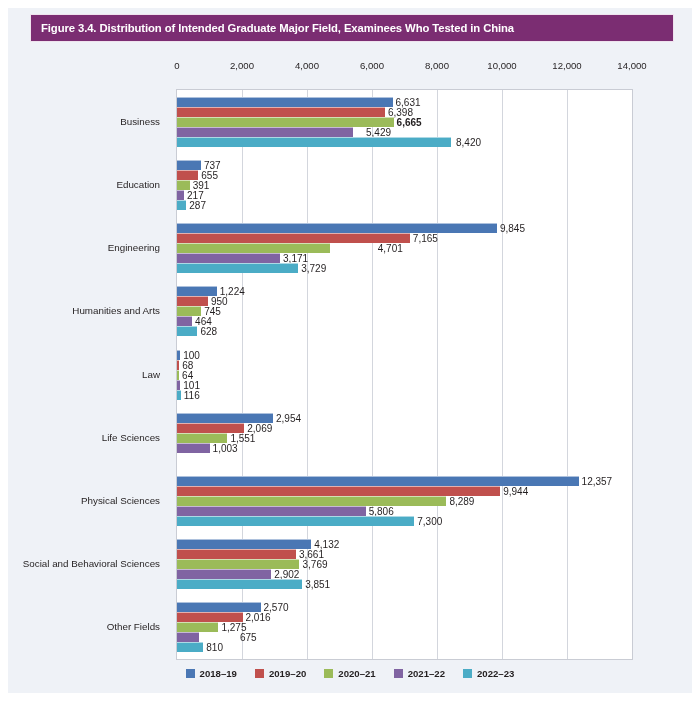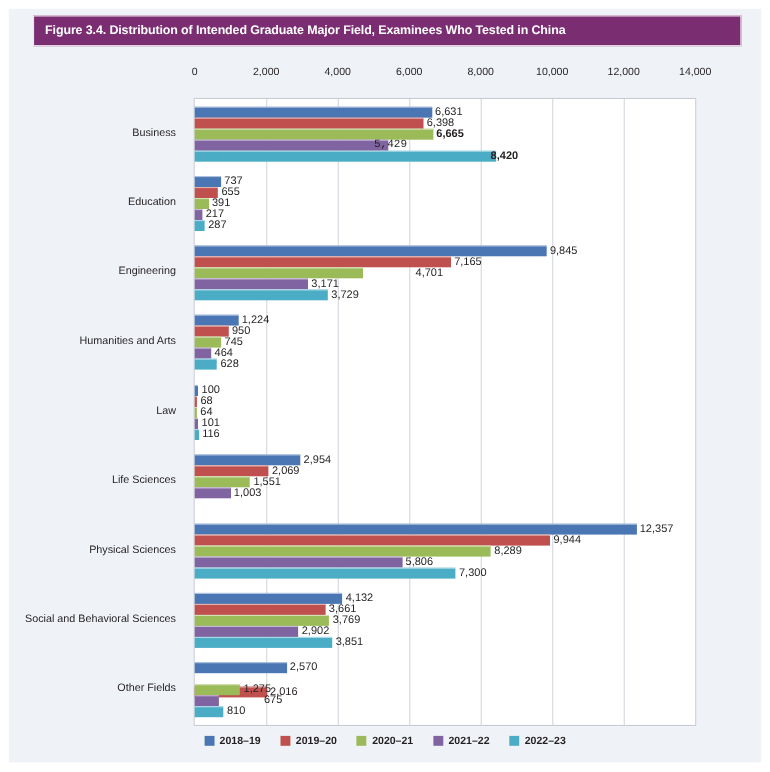--- a/index.html
+++ b/index.html
@@ -207,25 +207,25 @@
             <div class="bar-row" style="top: 16.6111px; width: 100%;">
               <div class="bar" style="width: 207.935px; background: rgb(192, 80, 77);"></div>
               <span class="bar-value" style="left: 207.935px;">6,398</span>
             </div>
             <div class="bar-row" style="top: 26.6111px; width: 100%;">
               <div class="bar" style="width: 216.613px; background: rgb(155, 187, 89);"></div>
               <span class="bar-value" style="left: 216.613px; font-weight: bold;">6,665</span>
             </div>
             <div class="bar-row" style="top: 36.6111px; width: 100%;">
               <div class="bar" style="width: 176.442px; background: rgb(128, 100, 162);"></div>
-              <span class="bar-value" style="left: 160px; font-family: Liberation Mono, monospace;">5,429</span>
+              <span class="bar-value" style="left: 186px;">5,429</span>
             </div>
             <div class="bar-row" style="top: 46.6111px; width: 100%;">
               <div class="bar" style="width: 273.65px; background: rgb(75, 172, 198);"></div>
-              <span class="bar-value" style="left: 266px; font-weight: bold;">8,420</span>
+              <span class="bar-value" style="left: 276px;">8,420</span>
             </div>
           </div>
           <div class="cat-group" style="top: 0px; height: 569px;">
             <div class="bar-row" style="top: 69.8333px; width: 100%;">
               <div class="bar" style="width: 23.9525px; background: rgb(74, 119, 180);"></div>
               <span class="bar-value" style="left: 23.9525px;">737</span>
             </div>
             <div class="bar-row" style="top: 79.8333px; width: 100%;">
               <div class="bar" style="width: 21.2875px; background: rgb(192, 80, 77);"></div>
               <span class="bar-value" style="left: 21.2875px;">655</span>
@@ -369,21 +369,21 @@
             <div class="bar-row" style="top: 489.167px; width: 100%;">
               <div class="bar" style="width: 125.157px; background: rgb(75, 172, 198);"></div>
               <span class="bar-value" style="left: 125.157px;">3,851</span>
             </div>
           </div>
           <div class="cat-group" style="top: 0px; height: 569px;">
             <div class="bar-row" style="top: 512.389px; width: 100%;">
               <div class="bar" style="width: 83.525px; background: rgb(74, 119, 180);"></div>
               <span class="bar-value" style="left: 83.525px;">2,570</span>
             </div>
-            <div class="bar-row" style="top: 522.389px; width: 100%; margin-top: 12px;">
+            <div class="bar-row" style="top: 522.389px; width: 100%;">
               <div class="bar" style="width: 65.52px; background: rgb(192, 80, 77);"></div>
               <span class="bar-value" style="left: 65.52px;">2,016</span>
             </div>
             <div class="bar-row" style="top: 532.389px; width: 100%;">
               <div class="bar" style="width: 41.4375px; background: rgb(155, 187, 89);"></div>
               <span class="bar-value" style="left: 41.4375px;">1,275</span>
             </div>
             <div class="bar-row" style="top: 542.389px; width: 100%;">
               <div class="bar" style="width: 21.9375px; background: rgb(128, 100, 162);"></div>
               <span class="bar-value" style="left: 21.9375px; padding-left: 41px;">675</span>

